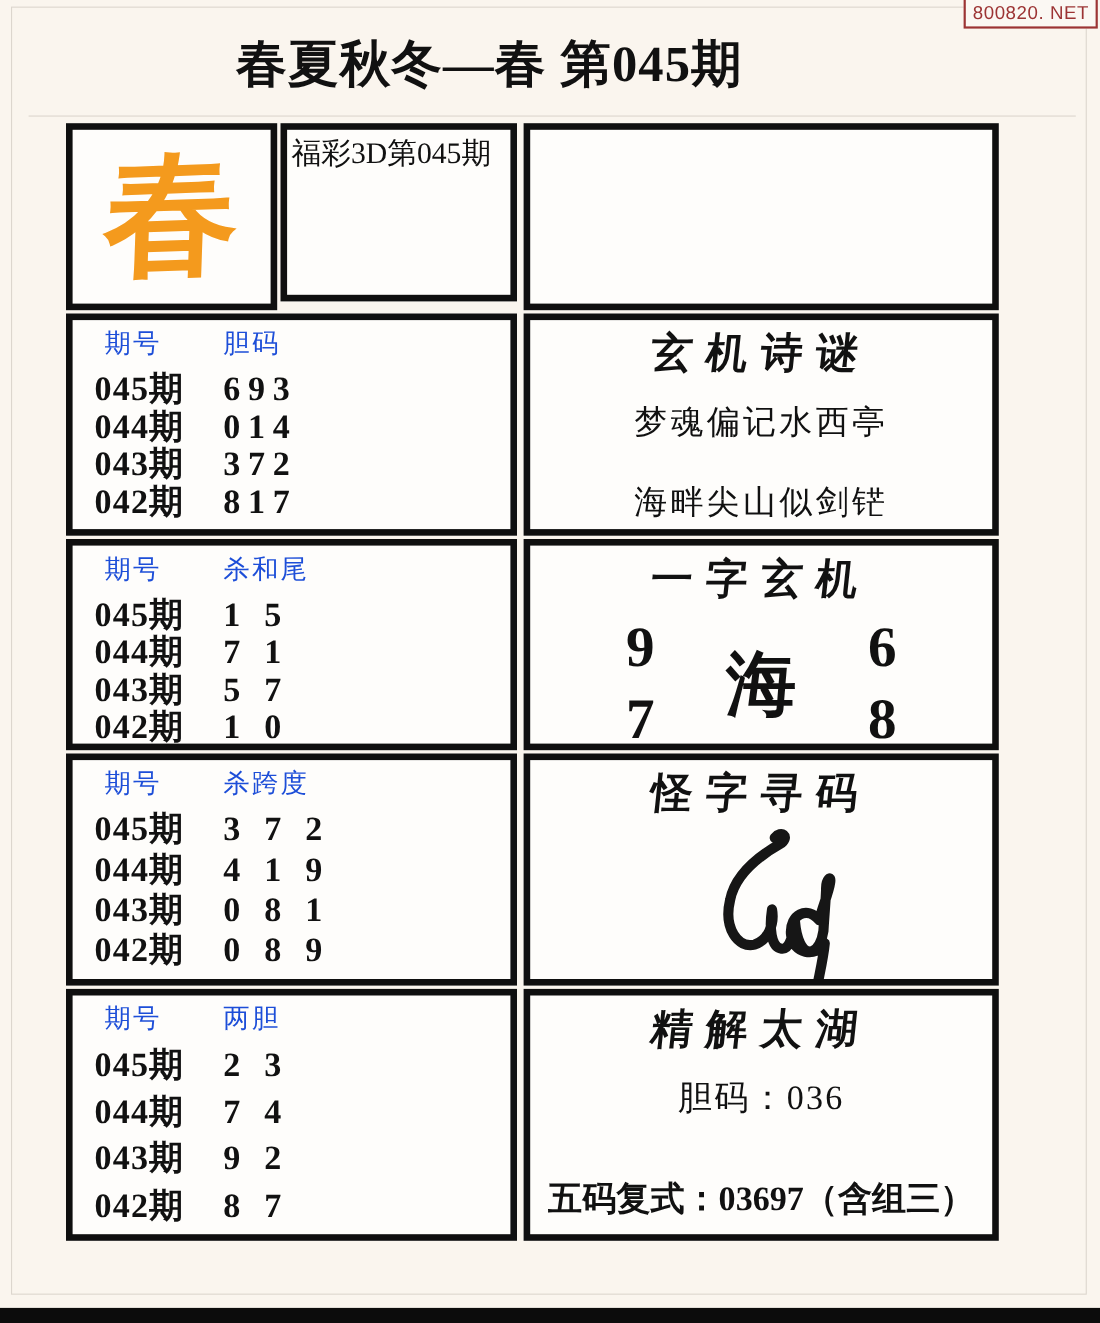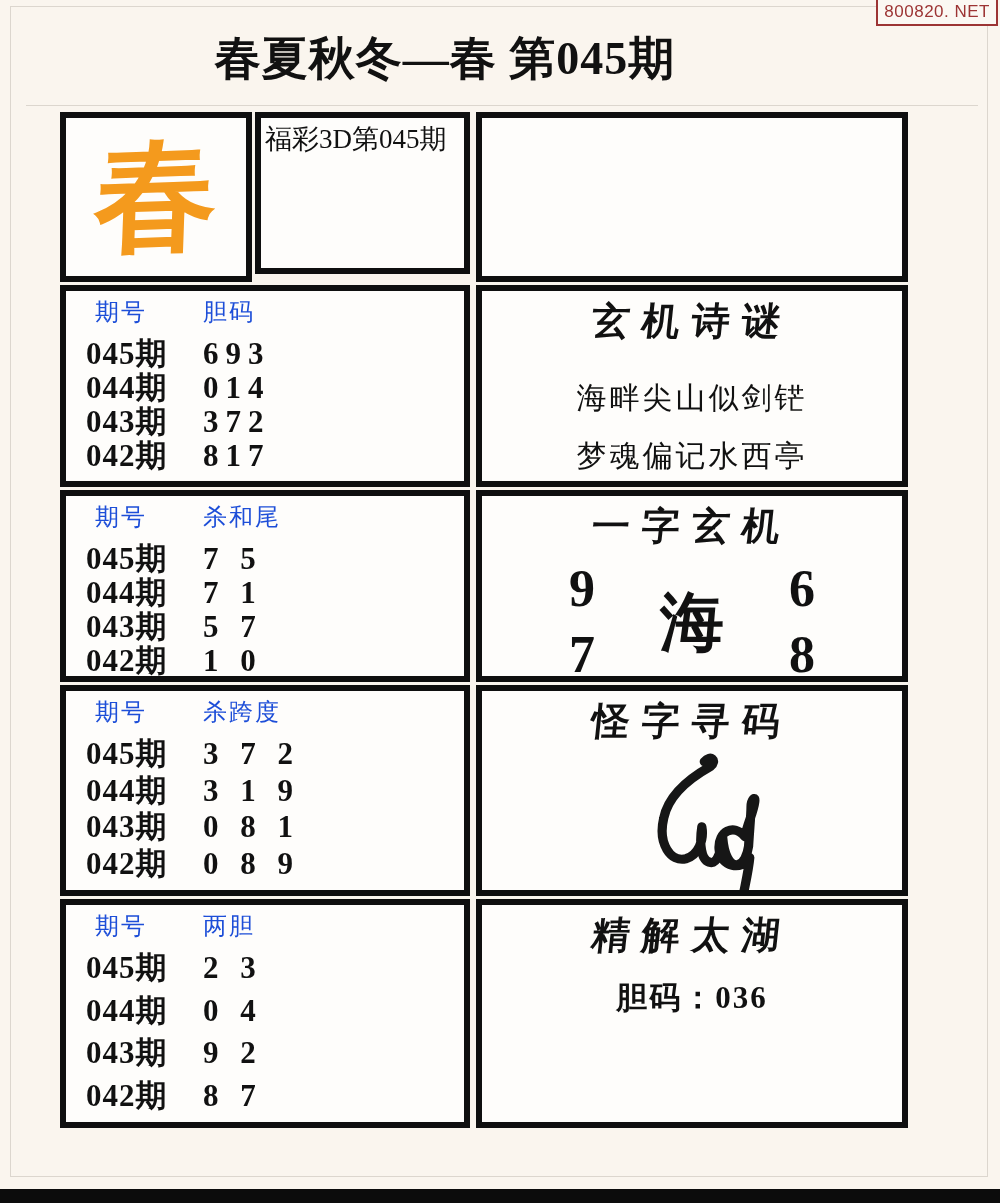--- a/index.html
+++ b/index.html
@@ -108,21 +108,21 @@
   .num{font-size:52px;font-weight:bold;line-height:60px;}
   .center-char{
     grid-column:2;grid-row:1 / span 2;
     font-size:64px;font-weight:bold;
   }
   .n9{grid-column:1;grid-row:1;}
   .n6{grid-column:3;grid-row:1;}
   .n7{grid-column:1;grid-row:2;}
   .n8{grid-column:3;grid-row:2;}
   .squiggle-wrap{margin-top:6px;}
-  .taihu-line{font-size:31px;font-weight:bold;letter-spacing:2px;margin-top:13px;white-space:nowrap;}
+  .taihu-line{font-size:31px;font-weight:normal;letter-spacing:2px;margin-top:13px;white-space:nowrap;}
   .taihu-line.first{margin-top:16px;}
   .five-line{
     position:absolute;left:4px;right:4px;bottom:11px;
     font-size:31px;font-weight:bold;letter-spacing:0px;
     white-space:nowrap;text-align:center;
   }
 </style>
 </head>
 <body>
 
@@ -166,33 +166,33 @@
         </div>
       <div class="lrow">
           <span class="issue">042期</span>
           <span class="val">817</span>
         </div>
     </div>
   </div>
 
   <div class="box rsec">
     <div class="rtitle">玄机诗谜</div>
+    <div class="poem-line l1">梦魂偏记水西亭</div>
     <div class="poem-line l2">海畔尖山似剑铓</div>
-    <div class="poem-line l1">梦魂偏记水西亭</div>
   </div>
 
   <div class="box lsec">
     <div class="sec-hdr">
       <span class="c1">期号</span>
       <span class="c2">杀和尾</span>
     </div>
     <div class="rows">
       <div class="lrow">
           <span class="issue">045期</span>
-          <span class="val">7 5</span>
+          <span class="val">1 5</span>
         </div>
       <div class="lrow">
           <span class="issue">044期</span>
           <span class="val">7 1</span>
         </div>
       <div class="lrow">
           <span class="issue">043期</span>
           <span class="val">5 7</span>
         </div>
       <div class="lrow">
@@ -218,21 +218,21 @@
       <span class="c1">期号</span>
       <span class="c2">杀跨度</span>
     </div>
     <div class="rows">
       <div class="lrow">
           <span class="issue">045期</span>
           <span class="val">3 7 2</span>
         </div>
       <div class="lrow">
           <span class="issue">044期</span>
-          <span class="val">3 1 9</span>
+          <span class="val">4 1 9</span>
         </div>
       <div class="lrow">
           <span class="issue">043期</span>
           <span class="val">0 8 1</span>
         </div>
       <div class="lrow">
           <span class="issue">042期</span>
           <span class="val">0 8 9</span>
         </div>
     </div>
@@ -266,33 +266,34 @@
       <span class="c1">期号</span>
       <span class="c2">两胆</span>
     </div>
     <div class="rows">
       <div class="lrow">
           <span class="issue">045期</span>
           <span class="val">2 3</span>
         </div>
       <div class="lrow">
           <span class="issue">044期</span>
-          <span class="val">0 4</span>
+          <span class="val">7 4</span>
         </div>
       <div class="lrow">
           <span class="issue">043期</span>
           <span class="val">9 2</span>
         </div>
       <div class="lrow">
           <span class="issue">042期</span>
           <span class="val">8 7</span>
         </div>
     </div>
   </div>
 
   <div class="box rsec">
     <div class="rtitle">精解太湖</div>
     <div class="taihu-line first">胆码：036</div>
+    <div class="five-line">五码复式：03697（含组三）</div>
   </div>
 
 </div>
 
 <div class="bottom-strip"></div>
 
 </body></html>

